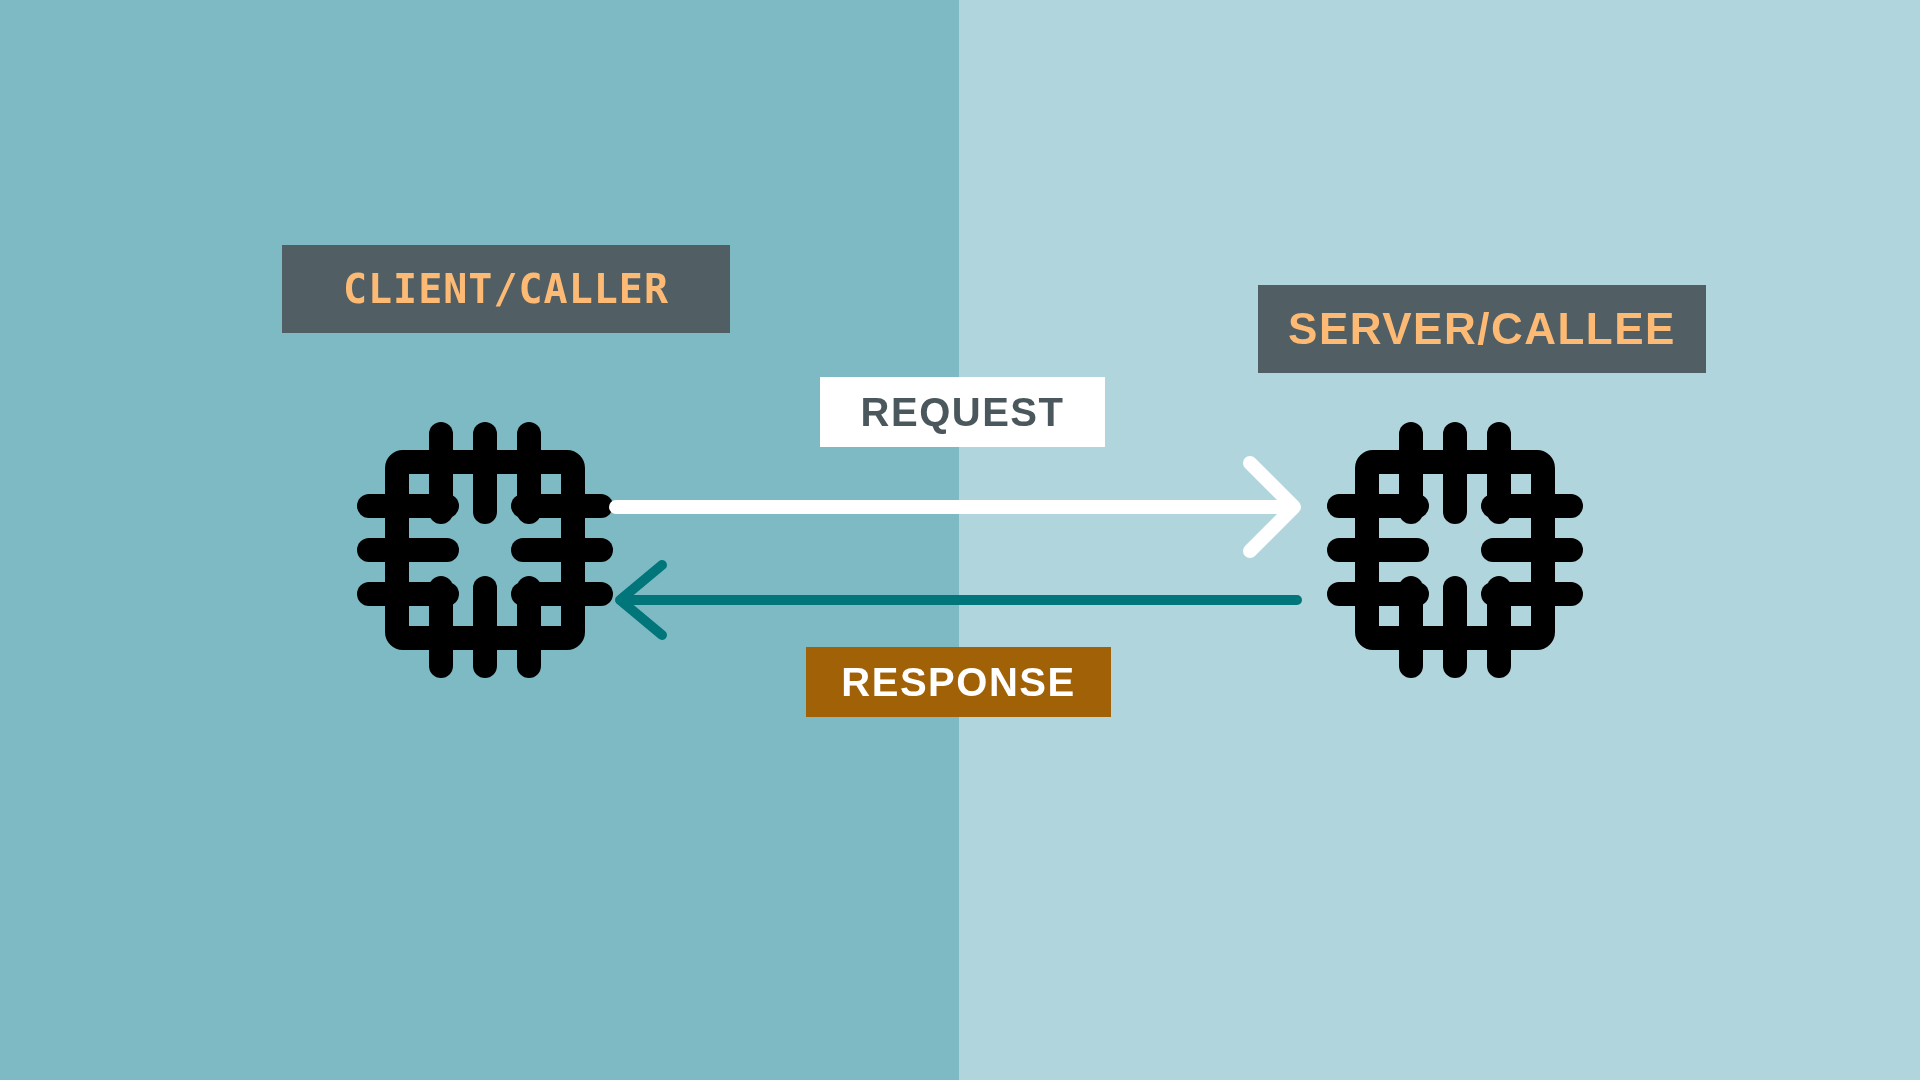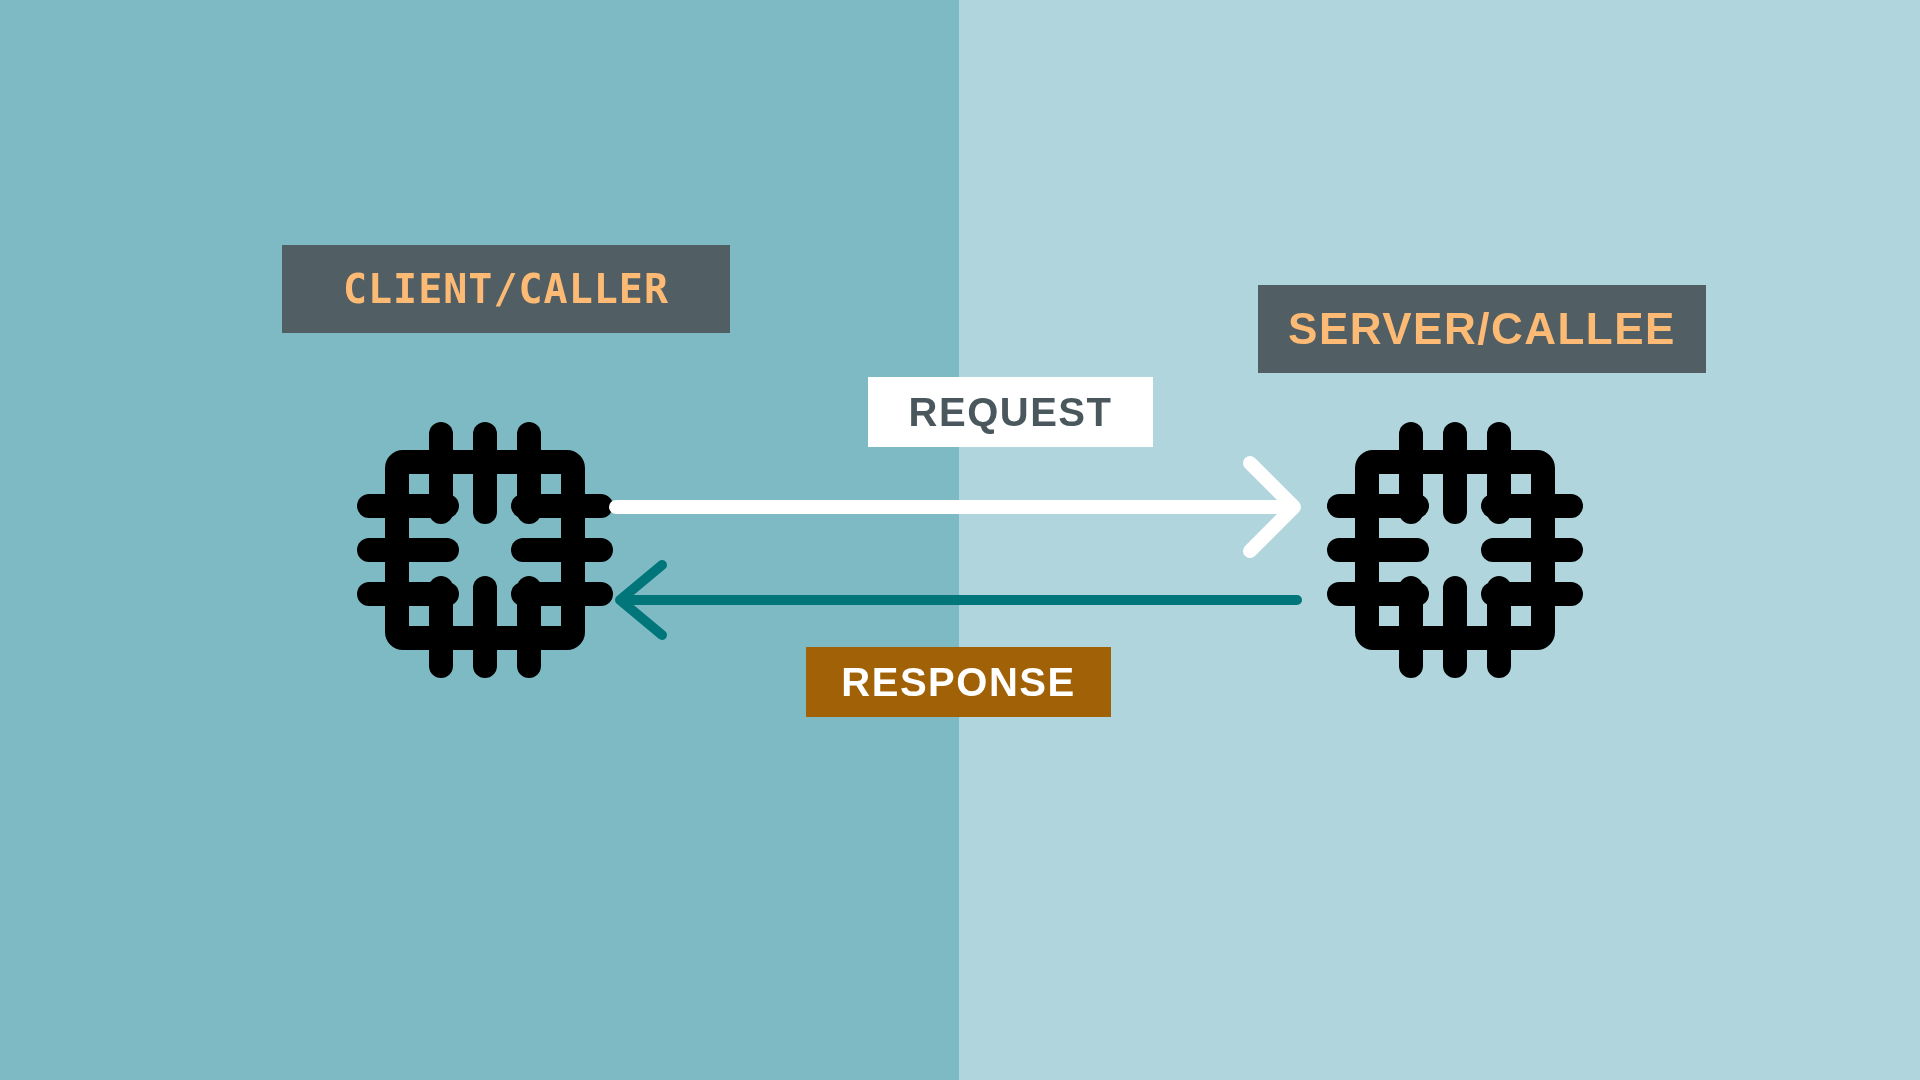--- a/index.html
+++ b/index.html
@@ -65,21 +65,20 @@
     letter-spacing: 1.5px;
     font-size: 40px;
   }
   #label-request {
     left: 820px;
     top: 377px;
     width: 285px;
     height: 70px;
     background: #FFFFFF;
     color: #4A575C;
-    margin-left: 48px;
   }
   #label-response {
     left: 806px;
     top: 647px;
     width: 305px;
     height: 70px;
     background: #a16207;
     color: #FFFFFF;
   }
 

